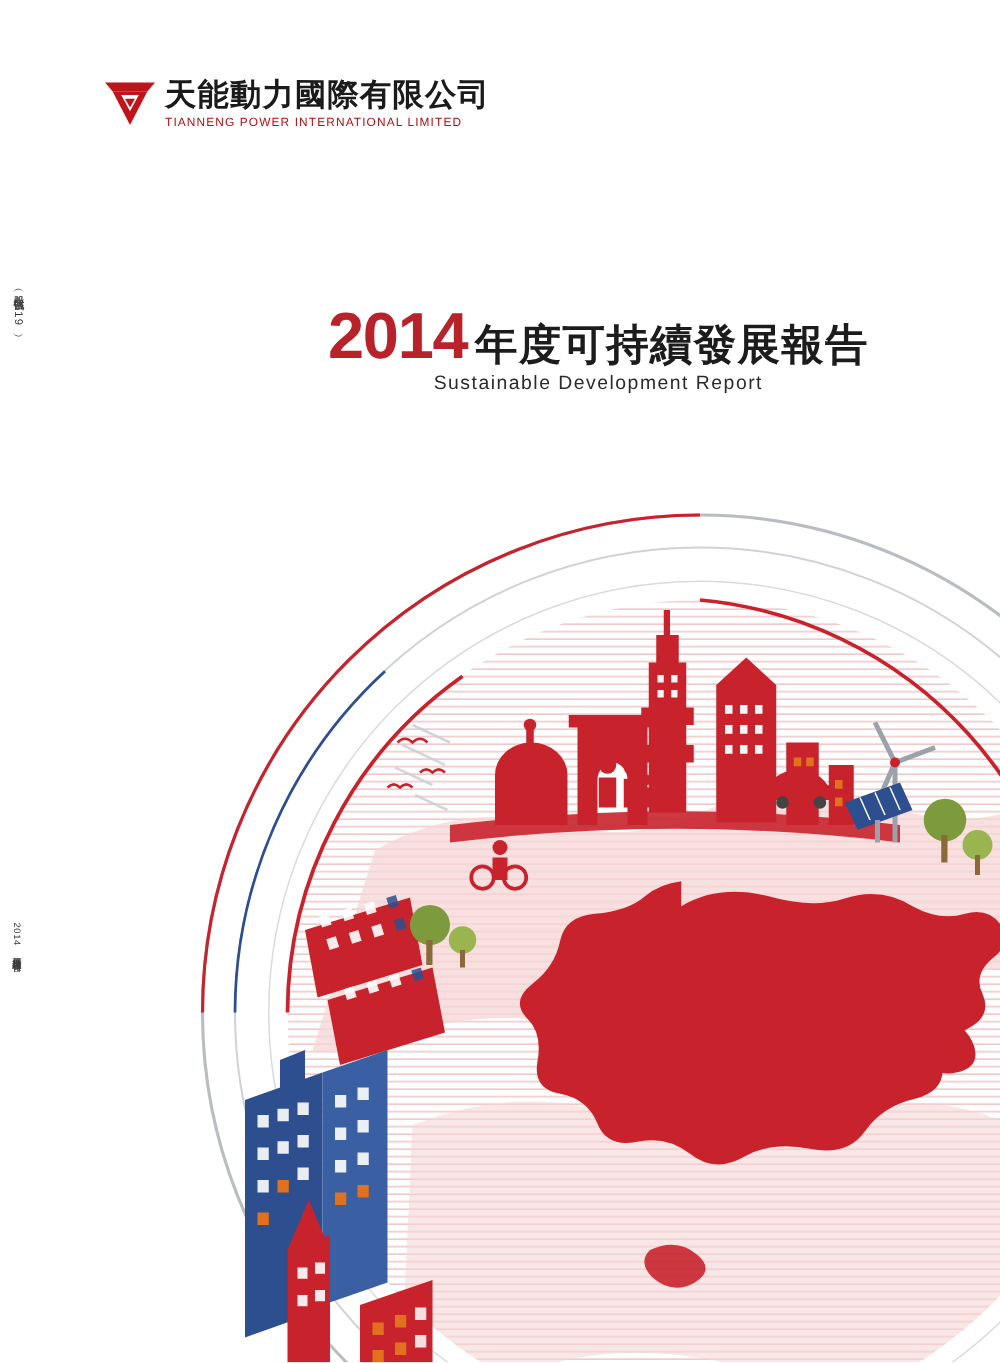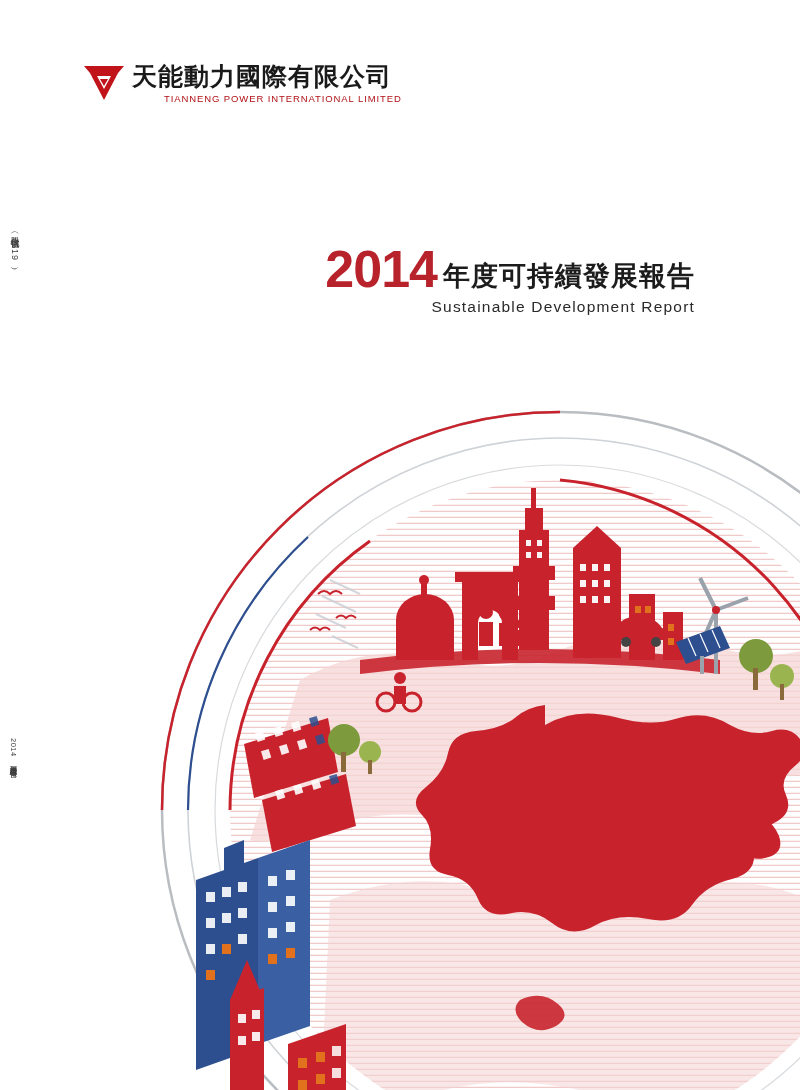--- a/index.html
+++ b/index.html
@@ -45,21 +45,20 @@
     line-height: 28px;
     white-space: nowrap;
   }
   .logo-en {
     font-size: 9.5px;
     color: #b01116;
     letter-spacing: 0.9px;
     line-height: 13px;
     white-space: nowrap;
     margin-top: 2px;
-    margin-left: 32px;
   }
 
   
   .title-block {
     position: absolute;
     right: 105px;
     top: 243px;
     text-align: right;
   }
   .title-row {
@@ -69,35 +68,35 @@
   }
   .title-year {
     font-size: 52px;
     font-weight: bold;
     color: #b8232b;
     line-height: 52px;
     letter-spacing: -1px;
     font-family: "Liberation Sans", sans-serif;
   }
   .title-cn {
-    font-size: 27px;
+    font-size: 34px;
     font-weight: bold;
     color: #1c1c1c;
     line-height: 34px;
     letter-spacing: 1px;
     margin-left: 6px;
     padding-bottom: 2px;
   }
   .title-en {
     font-size: 15.5px;
     color: #2a2a2a;
     letter-spacing: 1.2px;
     line-height: 20px;
     margin-top: 2px;
-    text-align: right;
+    text-align: center;
   }
 
   
   .side-text {
     position: absolute;
     left: 8px;
     color: #3c3c3c;
     writing-mode: vertical-rl;
     text-orientation: mixed;
     white-space: nowrap;

